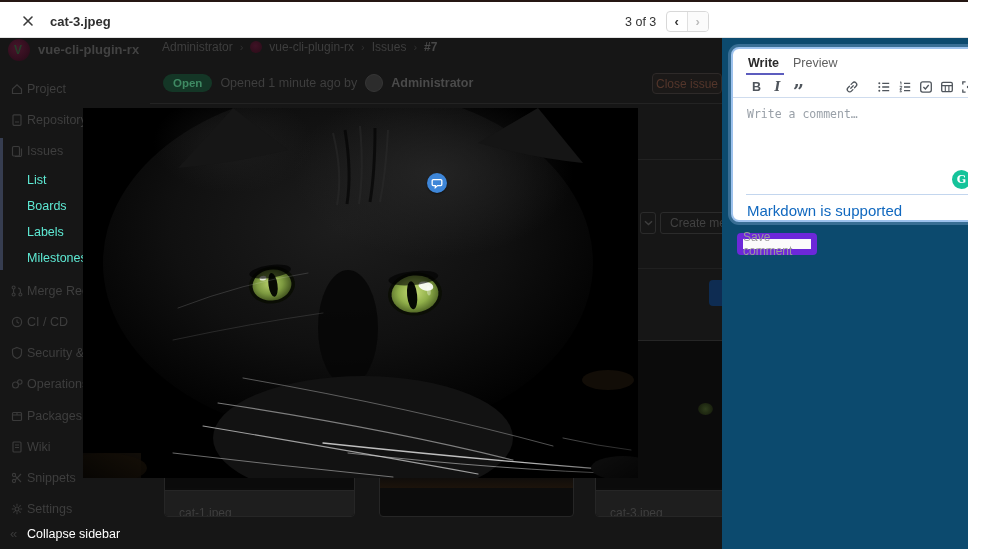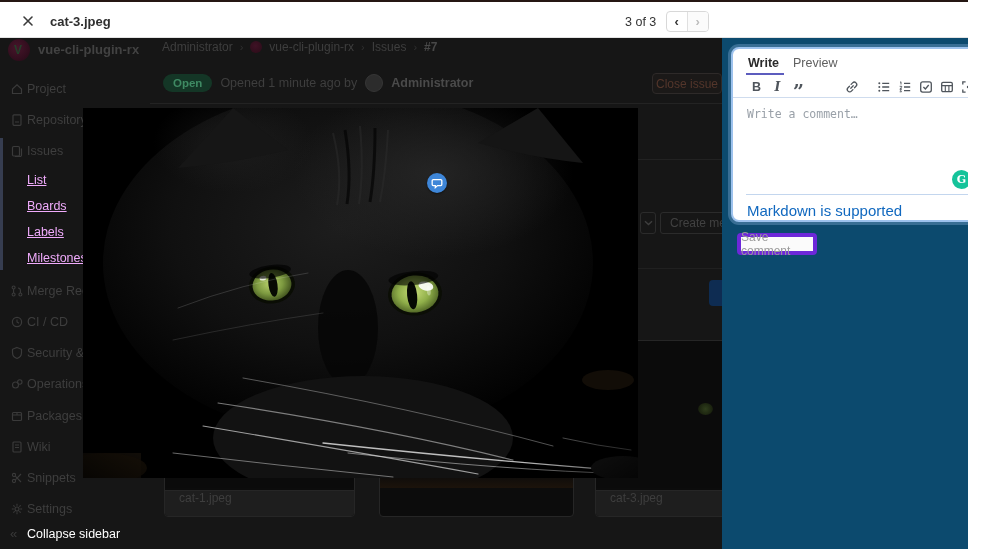--- a/index.html
+++ b/index.html
@@ -23,21 +23,21 @@
   
   #overlay { position:absolute; left:0; top:38px; width:722px; height:511px; background:#161616;
     overflow:hidden; z-index:10; }
   #proj-logo { position:absolute; left:8px; top:1px; width:22px; height:22px; border-radius:50%;
     background:radial-gradient(circle at 40% 40%, #47152a 0%, #320e1e 60%, #230a15 100%); }
   #proj-logo .vmark { position:absolute; left:6px; top:4px; font-size:12px; font-weight:700; color:#24402a; }
   #proj-name { position:absolute; left:38px; top:4px; font-weight:700; color:#424242; font-size:13px; }
   .side-item { position:absolute; left:0; height:18px; display:flex; align-items:center; }
   .side-item .icn { position:absolute; left:10px; width:14px; height:14px; }
   .side-item .lbl { position:absolute; left:27px; font-size:12.5px; color:#3e3e3e; white-space:nowrap; }
-  .side-sub .lbl { color:#f0abfc;text-decoration:underline; }
+  .side-sub .lbl { color:#5eead4; }
   #active-bar { position:absolute; left:0; top:100px; width:3px; height:132px; background:#363d50; }
   #collapse-row .lbl { color:#ffffff; }
   #collapse-row .icn-txt { position:absolute; left:10px; top:1px; color:#3a3a3a; font-size:13px; }
 
   #breadcrumb { position:absolute; left:162px; top:2px; height:14px; display:flex; align-items:center;
     gap:7px; font-size:12px; color:#3e3e3e; }
   #breadcrumb .sep { color:#313131; font-size:11px; }
   #breadcrumb .crumb-avatar { width:12px; height:12px; border-radius:50%;
     background:radial-gradient(circle at 45% 40%, #3f1225, #2a0c18); }
   #breadcrumb .last { font-weight:700; color:#484848; }
@@ -60,21 +60,21 @@
   #create-merge-btn { position:absolute; left:660px; top:174px; width:130px; height:22px;
     border:1px solid #2b2b2b; border-radius:3px; color:#414141; font-size:12px;
     display:flex; align-items:center; padding-left:9px; white-space:nowrap; }
   #comment-blue-btn { position:absolute; left:709px; top:242px; width:20px; height:26px;
     background:#0e2c52; border-radius:4px; }
 
   .thumb-card { position:absolute; top:302px; height:177px; border:1px solid #262626;
     border-radius:4px; background:#0c0c0c; overflow:hidden; }
   .thumb-img { position:absolute; left:0; top:0; width:100%; height:147px; background:#0b0b0b; }
   .thumb-footer { position:absolute; left:0; top:149px; width:100%; height:30px; background:#1e1e1e;
-    border-top:1px solid #262626; display:flex; align-items:flex-start; padding-left:14px; }
+    border-top:1px solid #262626; display:flex; align-items:flex-end; padding-left:14px; }
   .thumb-footer span { font-size:12px; color:#3e3e3e; }
   #card2 .thumb-img { background:linear-gradient(#0b0b0b 90%, #1c130b); }
   #card3-eye { position:absolute; left:102px; top:62px; width:15px; height:12px; border-radius:50%;
     background:radial-gradient(circle, #35461f 0%, #1d260f 70%, transparent 100%); opacity:.85; }
 
   
   #design-image { position:absolute; left:83px; top:70px; width:555px; height:370px; background:#000; }
   #design-pin { position:absolute; left:427px; top:135px; width:20px; height:20px; border-radius:50%;
     background:#3e86d8; display:flex; align-items:center; justify-content:center;
     box-shadow:0 1px 2px rgba(0,0,0,.5); cursor:pointer; }
@@ -100,21 +100,21 @@
   #toolbar-divider { position:absolute; left:0; top:48px; width:100%; height:1px; background:#cfdcee; }
   #textarea { position:absolute; left:0; top:49px; width:100%; height:96px; }
   #placeholder { position:absolute; left:14px; top:9px; font-family:"DejaVu Sans Mono", monospace;
     font-size:11.5px; color:#99a0a8; }
   #grammarly { position:absolute; left:219px; top:121px; width:19px; height:19px; border-radius:50%;
     background:#15c39a; display:flex; align-items:center; justify-content:center; }
   #grammarly span { color:#fff; font-size:11px; font-weight:700; font-family:"DejaVu Serif", serif; }
   #inner-divider { position:absolute; left:13px; top:145px; width:228px; height:1px; background:#c3d6ee; }
   #markdown-note { position:absolute; left:14px; top:153px; font-size:15px; color:#1068bf; cursor:pointer; }
   #save-btn { position:absolute; left:15px; top:195px; width:80px; height:22px; background:#fbfbfb;
-    border:4px solid #6d28d9; border-radius:4px; color:#9b9b9b; font-size:12px;
+    border:6px solid #6d28d9; border-radius:4px; color:#9b9b9b; font-size:12px;
     display:flex; align-items:center; justify-content:center; }
   svg { display:block; }
 </style>
 </head>
 <body>
 <div id="app">
 
   <div id="topbar">
     <div id="close-btn">
       <svg width="16" height="16" viewBox="0 0 16 16">

